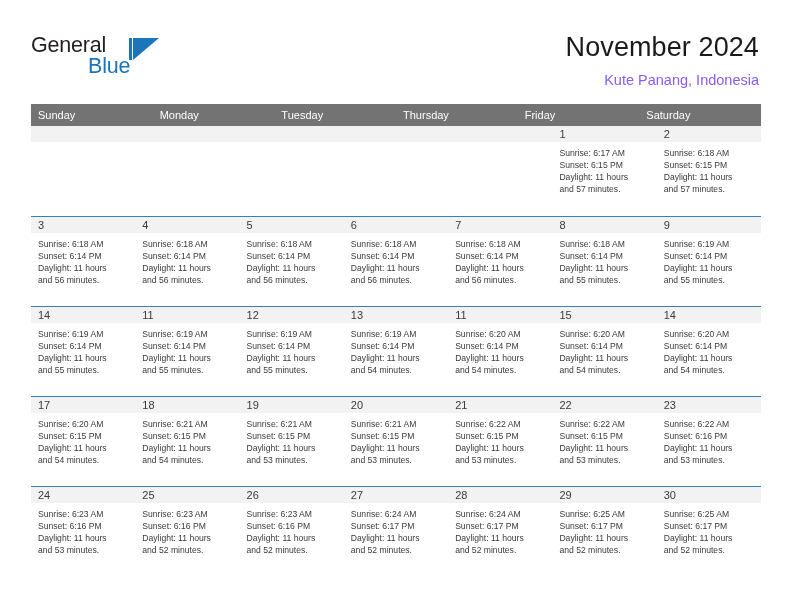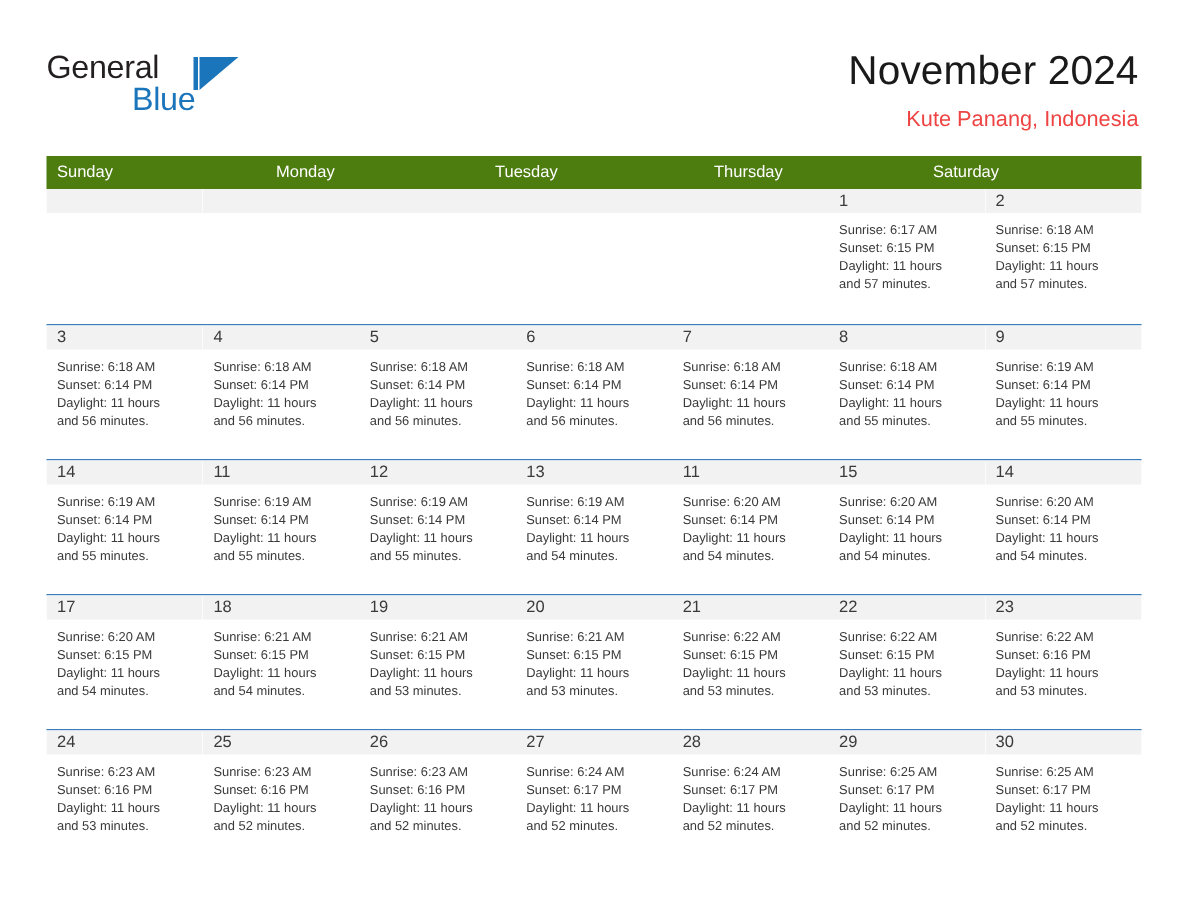--- a/index.html
+++ b/index.html
@@ -81,36 +81,36 @@
     font-weight: 400;
     color: #1a1a1a;
     line-height: 32px;
     letter-spacing: 0.1px;
     margin-left: 33px;
   }
   .cal-subtitle {
     margin-top: 9px;
     font-size: 14.5px;
     font-weight: 400;
-    color: #ef4444;
+    color: #8b5cf6;
     line-height: 17px;
   }
 
   
   .calendar {
     position: absolute;
     left: 31px;
     top: 104px;
     width: 730px;
   }
   .week-head {
     display: flex;
     width: 100%;
     height: 22px;
-    background: #4d7c0f;
+    background: #737373;
   }
   .week-head .dow {
     flex: 1 1 0;
     font-size: 11px;
     color: #ffffff;
     line-height: 22px;
     padding-left: 7px;
     white-space: nowrap;
     overflow: hidden;
   }
@@ -172,20 +172,21 @@
 
   </div>
 
   <div class="calendar">
 
     <div class="week-head">
       <div class="dow">Sunday</div>
       <div class="dow">Monday</div>
       <div class="dow">Tuesday</div>
       <div class="dow">Thursday</div>
+      <div class="dow">Friday</div>
       <div class="dow">Saturday</div>
     </div>
 
     <div class="week first">
       <div class="cell empty">
           <div class="daynum-band">
             <span class="daynum"></span>
           </div>
         </div>
       <div class="cell empty">

